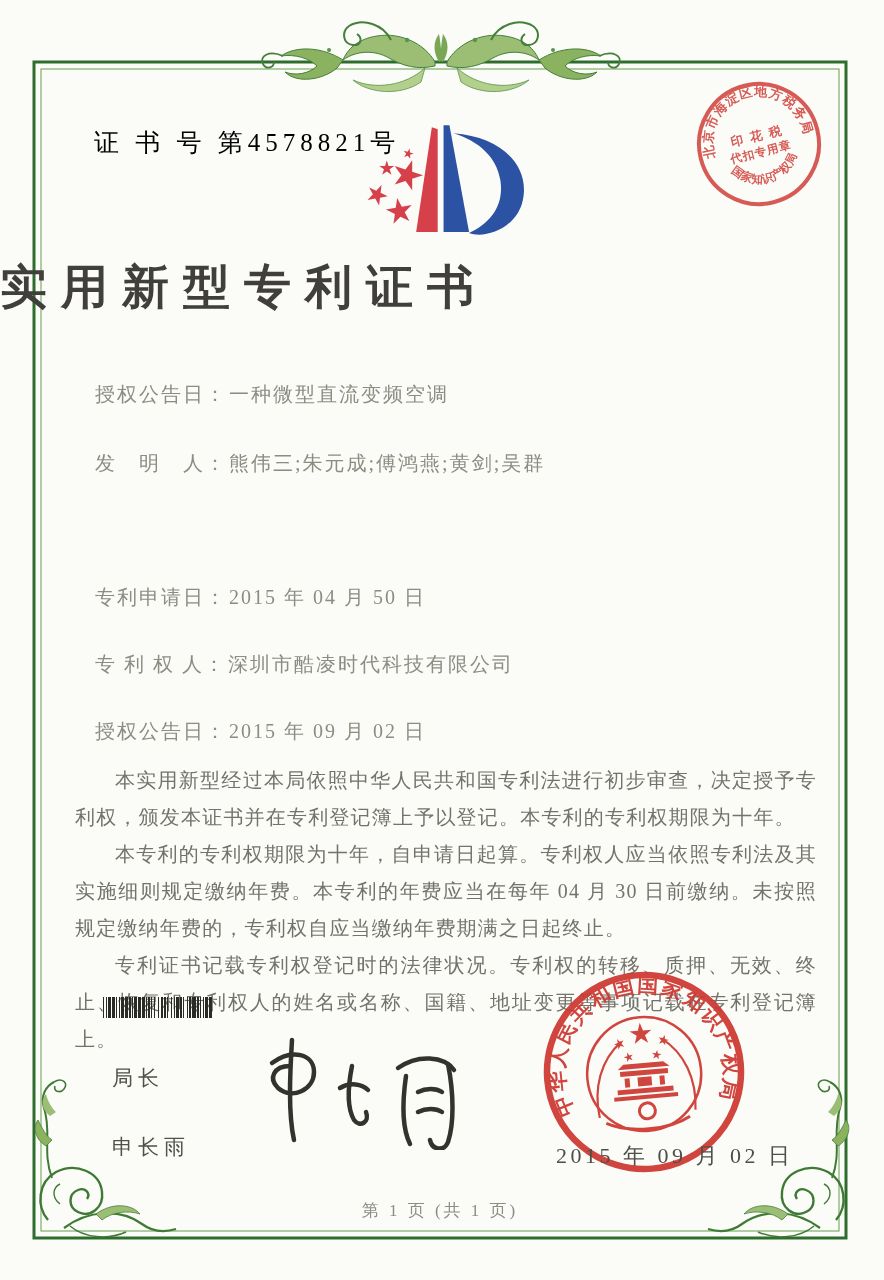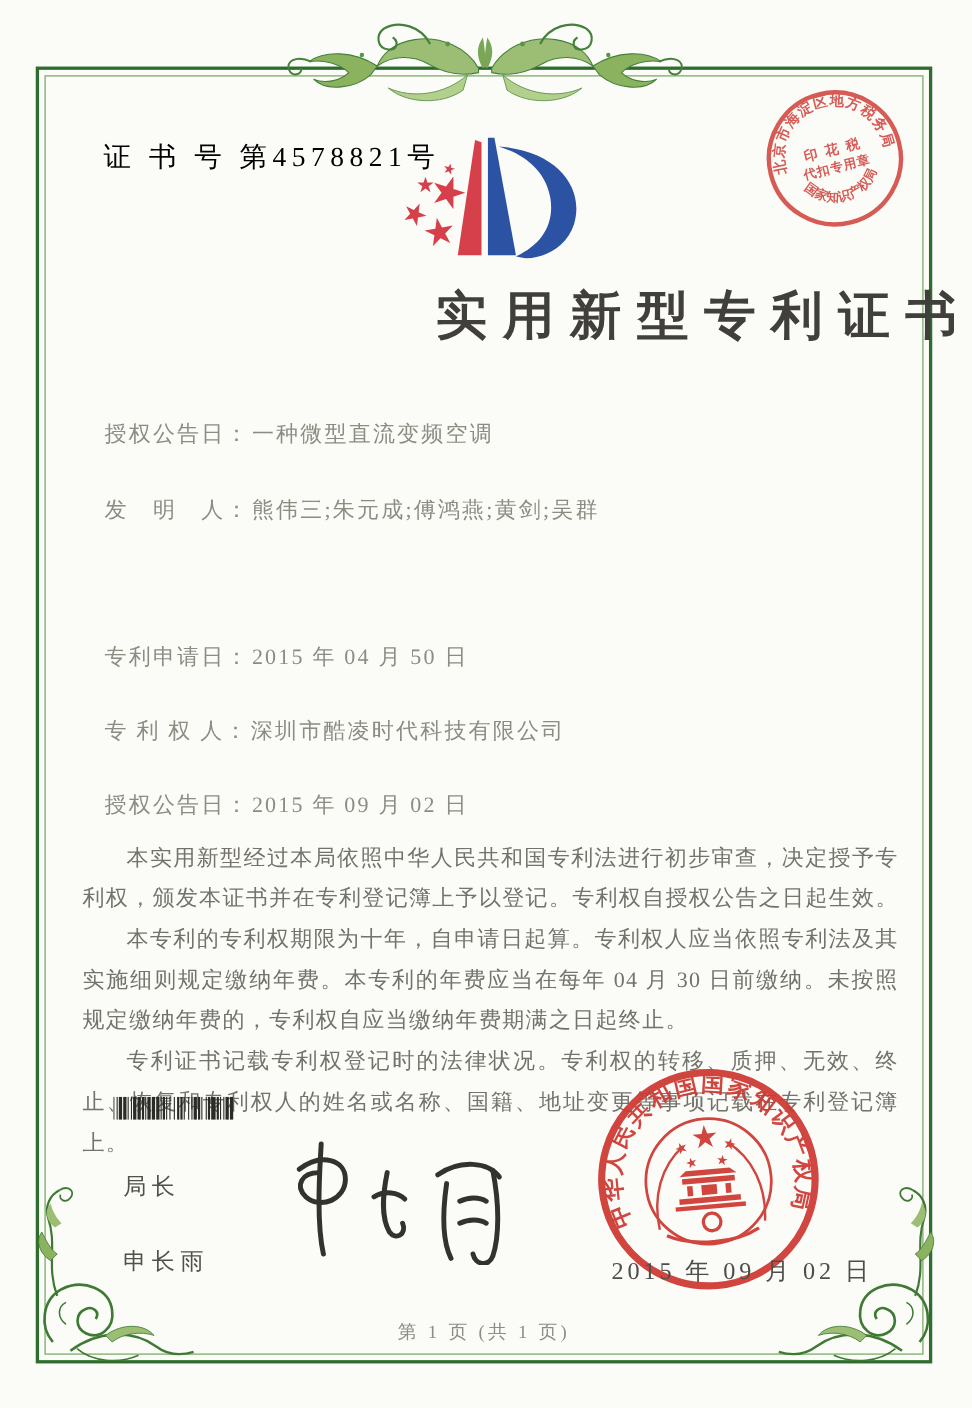--- a/index.html
+++ b/index.html
@@ -9,21 +9,21 @@
     font-family:"Liberation Serif","DejaVu Serif",serif;
   }
   .frame-svg{position:absolute;left:0;top:0;width:884px;height:1280px;}
   .cert-no{
     position:absolute;left:94px;top:126px;
     font-size:25px;letter-spacing:5px;color:#000000;
   }
   .logo-svg{position:absolute;left:330px;top:118px;width:235px;height:140px;}
   .stamp{position:absolute;left:693px;top:78px;width:132px;height:132px;opacity:.88;}
   .title{
-    position:absolute;left:0;right:0;top:256px;margin:0;text-align:right;
+    position:absolute;left:0;right:0;top:256px;margin:0;text-align:left;
     font-size:47px;font-weight:600;letter-spacing:14px;color:#403f3b;
   }
   .field-row{position:absolute;left:95px;white-space:nowrap;
     font-size:20px;letter-spacing:2px;color:#8c8c82;}
   .f0{top:381px}.f1{top:450px}.f2{top:517px}.f3{top:584px}.f4{top:651px}.f5{top:718px}
   .field-label{margin-right:2px;}
   .body-text{
     position:absolute;left:75px;top:762px;width:742px;
     font-size:20px;line-height:37px;letter-spacing:1.2px;color:#73736b;
     text-align:justify;
@@ -133,21 +133,21 @@
     <span class="field-label">专利申请日：</span><span class="field-value">2015 年 04 月 50 日</span>
   </div>
   <div class="field-row f4">
     <span class="field-label">专 利 权 人：</span><span class="field-value">深圳市酷凌时代科技有限公司</span>
   </div>
   <div class="field-row f5">
     <span class="field-label">授权公告日：</span><span class="field-value">2015 年 09 月 02 日</span>
   </div>
 
   <div class="body-text">
-    <p>本实用新型经过本局依照中华人民共和国专利法进行初步审查，决定授予专利权，颁发本证书并在专利登记簿上予以登记。专利权自授权公告之日起生效。</p>
+    <p>本实用新型经过本局依照中华人民共和国专利法进行初步审查，决定授予专利权，颁发本证书并在专利登记簿上予以登记。本专利的专利权期限为十年。</p>
     <p>本专利的专利权期限为十年，自申请日起算。专利权人应当依照专利法及其实施细则规定缴纳年费。本专利的年费应当在每年 04 月 30 日前缴纳。未按照规定缴纳年费的，专利权自应当缴纳年费期满之日起终止。</p>
     <p>专利证书记载专利权登记时的法律状况。专利权的转移、质押、无效、终止、恢复和专利权人的姓名或名称、国籍、地址变更等事项记载在专利登记簿上。</p>
   </div>
 
   <div class="barcode">
       <i style="width:1.15px;margin-right:2px"></i>
       <i style="width:1.15px;margin-right:1px"></i>
       <i style="width:2.3px;margin-right:1px"></i>
       <i style="width:3.4499999999999997px;margin-right:1px"></i>
       <i style="width:1.15px;margin-right:2px"></i>

